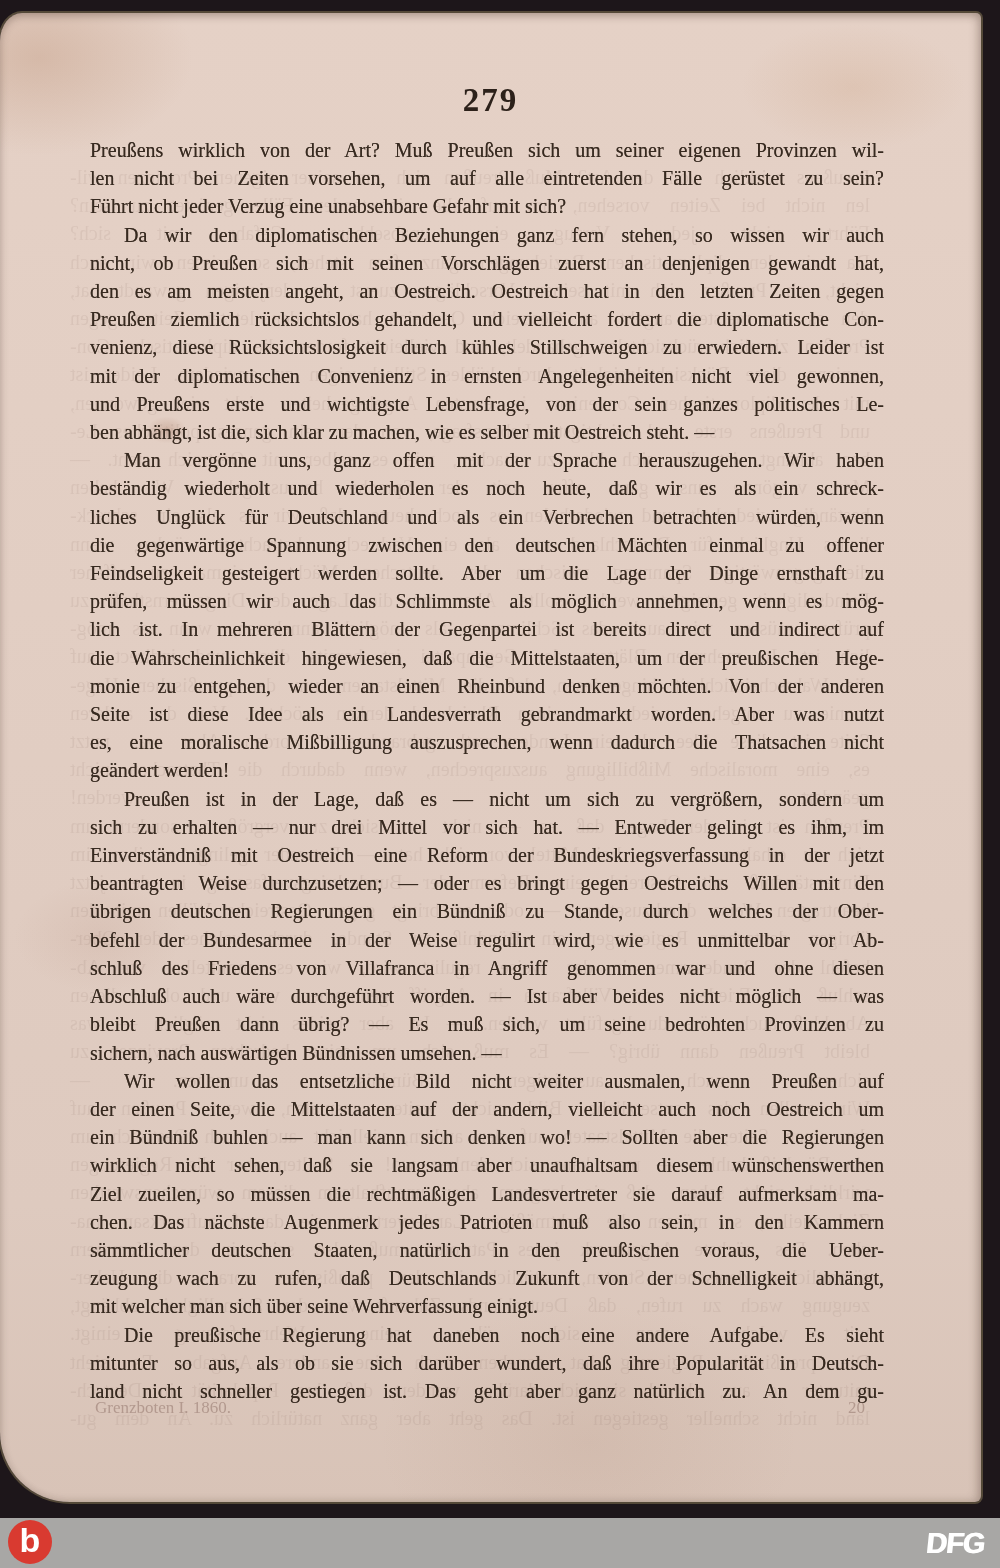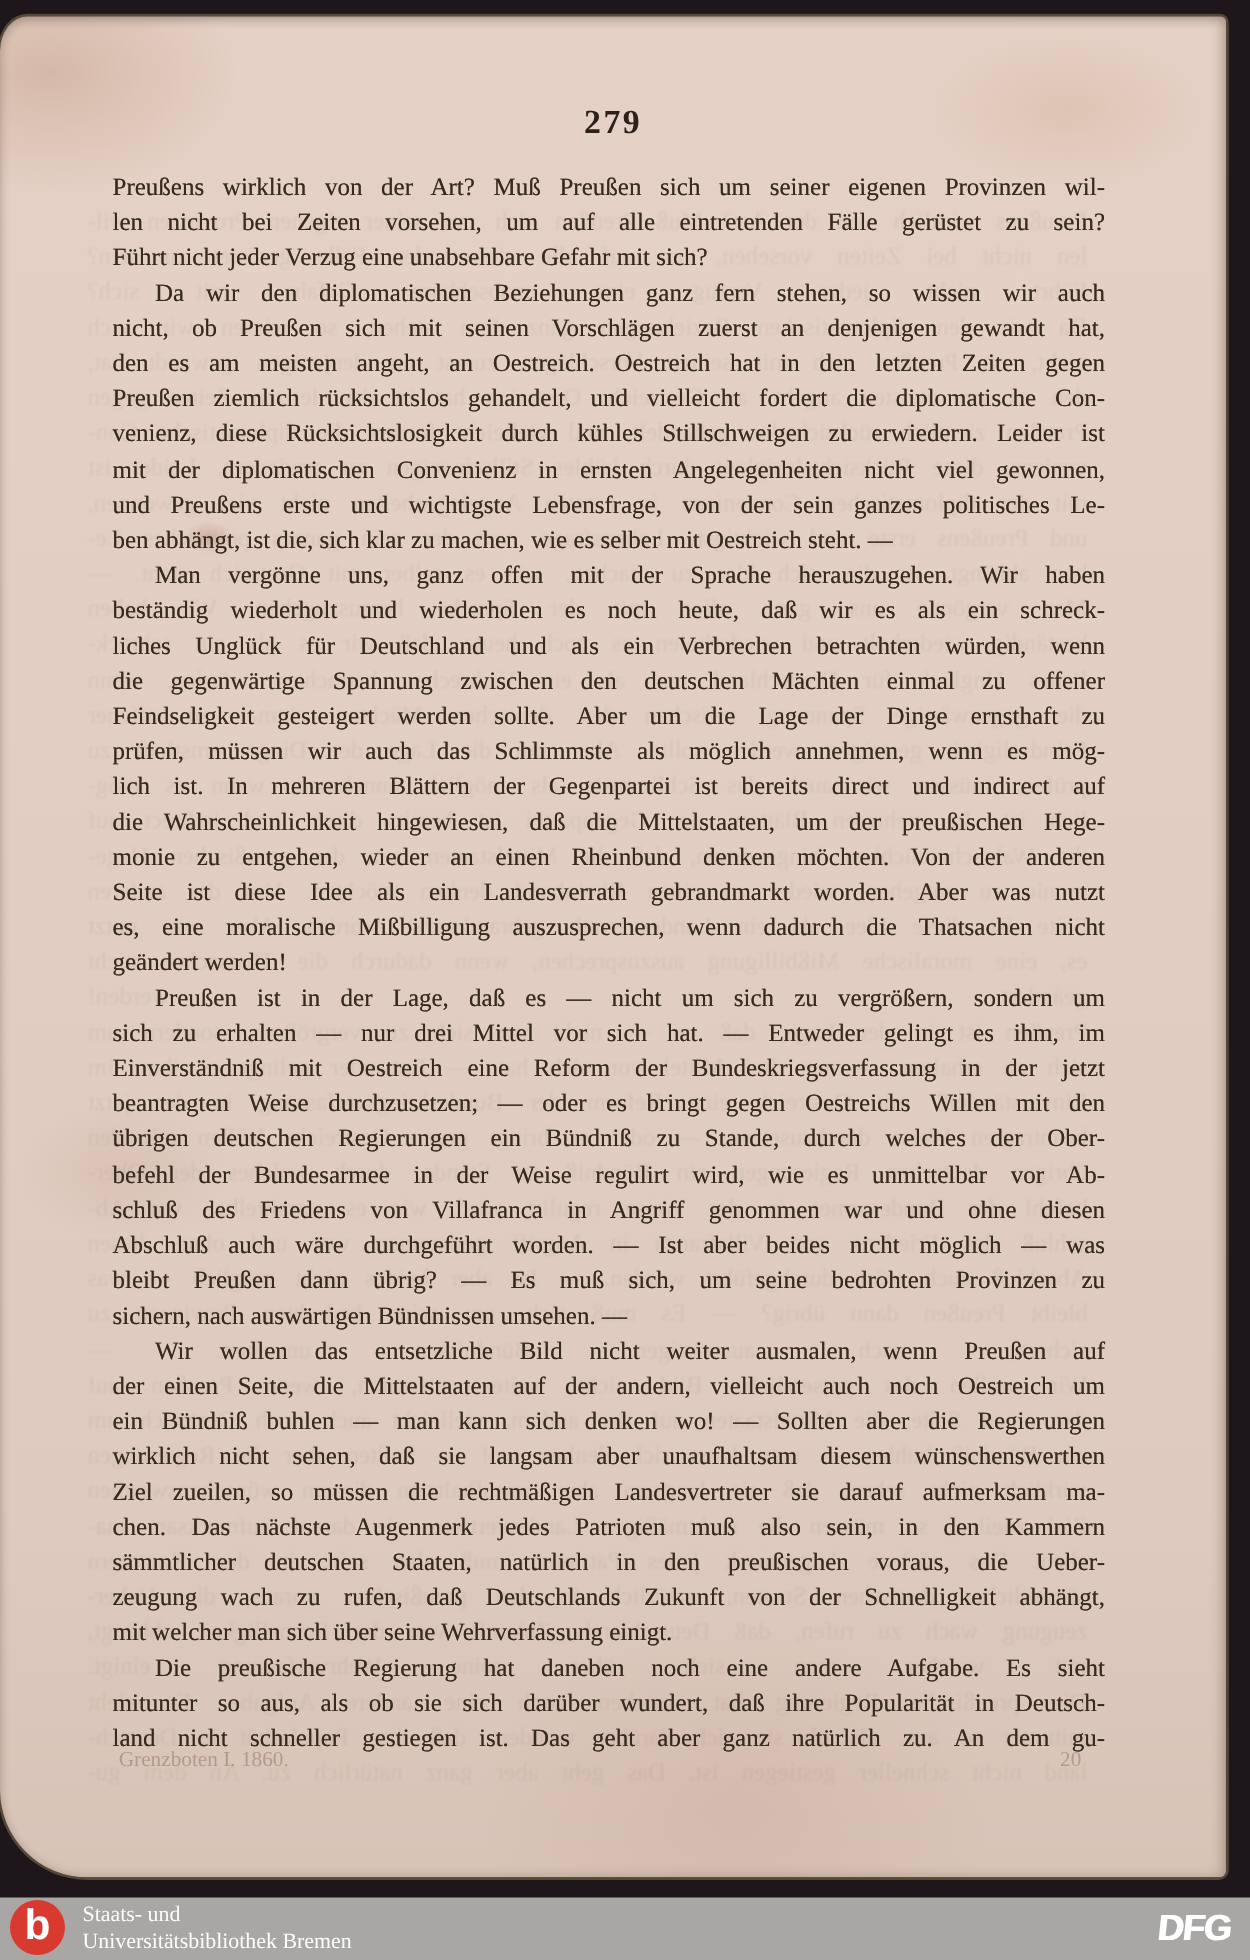--- a/index.html
+++ b/index.html
@@ -34,21 +34,21 @@
     position:absolute;left:70px;top:150px;width:800px;height:1270px;
     transform:scaleX(-1);
     opacity:.075;filter:blur(.7px);
     color:#5a3c32;font-size:20px;line-height:28.2px;
     pointer-events:none;user-select:none;
   }
   .ghost .line{text-align:justify;text-align-last:justify;}
 
   .page-number{
     position:absolute;left:0;top:82px;width:981px;text-align:center;
-    font-size:27px;font-weight:bold;letter-spacing:2px;color:#2c211a;
+    font-size:33px;font-weight:bold;letter-spacing:2px;color:#2c211a;
   }
 
   .text-block{
     position:absolute;left:90px;top:136px;width:794px;
     color:var(--ink);font-size:20px;line-height:28.2px;
   }
   .text-block .line{
     text-align:justify;text-align-last:justify;
     white-space:nowrap;overflow:visible;
     text-shadow:0 0 .4px rgba(55,42,32,.7);
@@ -195,21 +195,17 @@
   <div class="signature-row">
     <span>Grenzboten I. 1860.</span>
     <span>20</span>
   </div>
 
   <div class="footer-bar">
     <div class="brand">
       <div class="brand-circle">
         <span>b</span>
       </div>
-      <div class="brand-text">
-        <div>Staats- und</div>
-        <div>Universitätsbibliothek Bremen</div>
-      </div>
     </div>
     <div class="dfg">DFG</div>
   </div>
 
 </div>
 
 </body></html>

